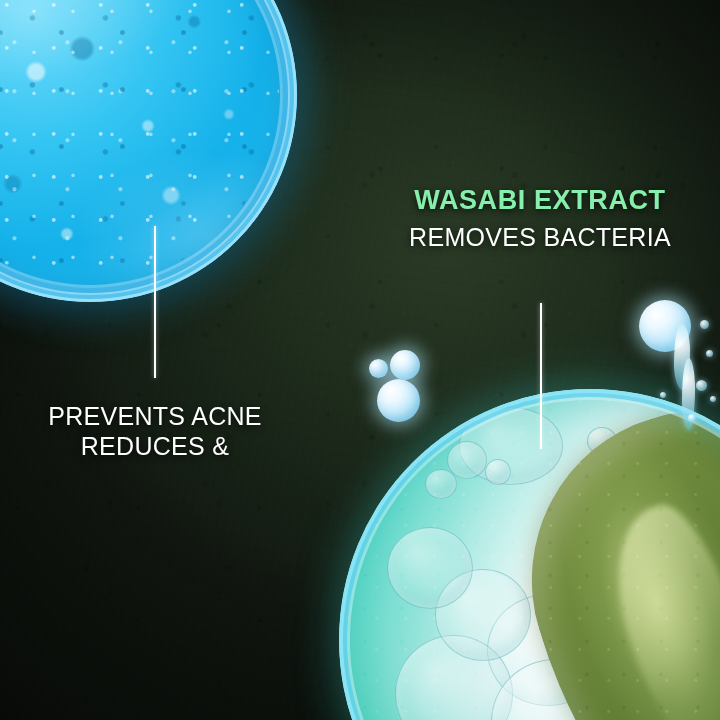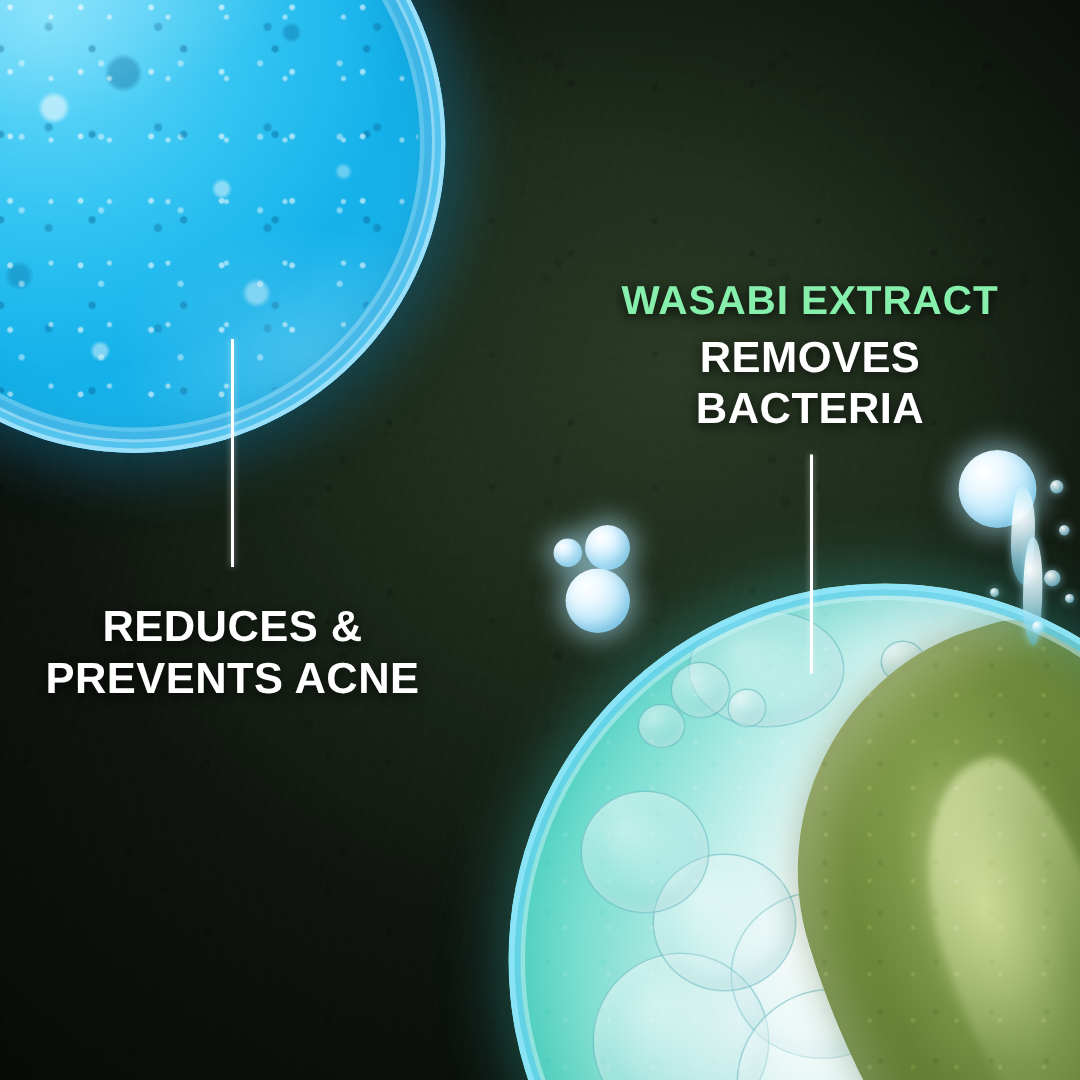--- a/index.html
+++ b/index.html
@@ -172,21 +172,21 @@
   
   .leader{position:absolute;width:2px;background:#ffffff;box-shadow:0 0 4px rgba(255,255,255,.5);}
 
   
   .callout{position:absolute;text-align:center;}
   .callout .head{
     font-size:27px;font-weight:bold;letter-spacing:.6px;line-height:1.1;margin:0;
     text-shadow:0 2px 7px rgba(0,0,0,.75);
   }
   .callout .body{
-    font-size:29px;font-weight:700;color:#ffffff;line-height:1.2;margin:6px 0 0 0;
+    font-size:25px;font-weight:400;color:#ffffff;line-height:1.2;margin:6px 0 0 0;
     letter-spacing:.3px;text-shadow:0 2px 7px rgba(0,0,0,.7);
   }
   .callout .body span{display:block;}
 
   #callout-salicylic{left:5px;top:395px;width:300px;}
   #callout-wasabi{left:390px;top:186px;width:300px;}
 </style>
 </head>
 <body>
 
@@ -244,22 +244,22 @@
     <div class="droplet" style="left:80px;top:100px;width:6px;height:6px;"></div>
     <div class="droplet" style="left:30px;top:96px;width:6px;height:6px;"></div>
     <div class="droplet" style="left:58px;top:118px;width:8px;height:8px;"></div>
   </div>
 
   <div class="leader" style="left: 154px; top: 226px; height: 152px; background: rgb(255, 255, 255);"></div>
   <div class="leader" style="left: 540px; top: 303px; height: 146px; background: rgb(255, 255, 255);"></div>
 
   <div class="callout" id="callout-salicylic">
     <p class="body" style="color: rgb(255, 255, 255);">
+      <span>PREVENTS ACNE</span>
       <span>REDUCES &amp;</span>
-      <span>PREVENTS ACNE</span>
     </p>
   </div>
 
   <div class="callout" id="callout-wasabi">
     <p class="head" style="color:#86efac;">WASABI EXTRACT</p>
     <p class="body" style="color: rgb(255, 255, 255);">
       <span>REMOVES BACTERIA</span>
     </p>
   </div>
 

